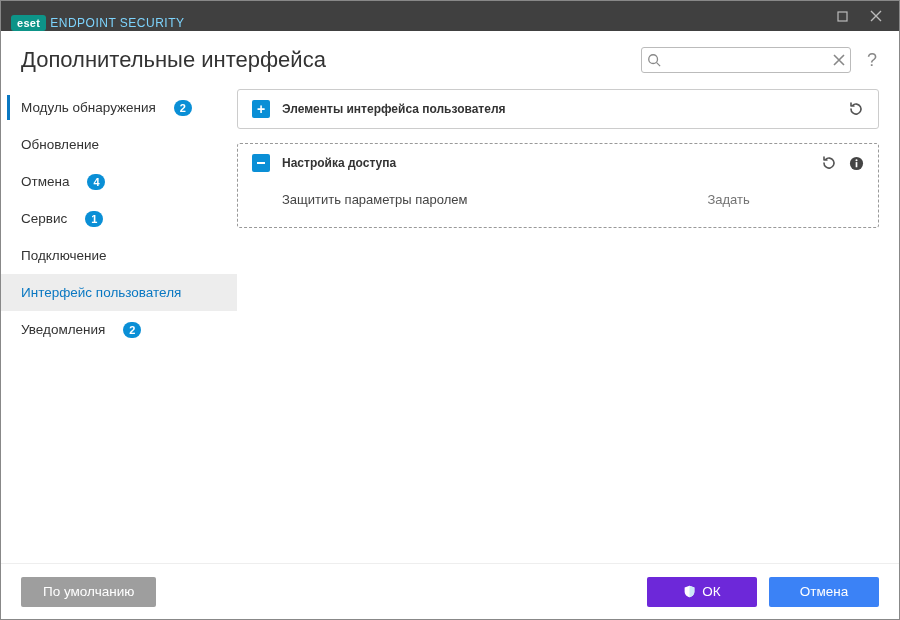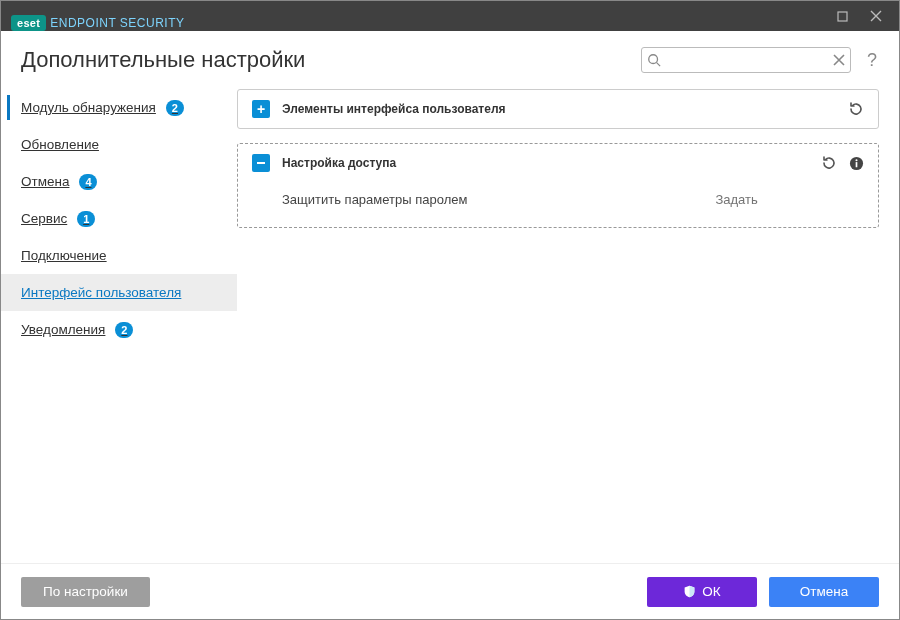--- a/index.html
+++ b/index.html
@@ -16,36 +16,36 @@
   .header { display: flex; align-items: center; padding: 16px 20px 10px 20px; gap: 14px; }
   .header h1 { font-size: 22px; font-weight: 400; color: #333; flex: 1; }
   .search-wrap { position: relative; width: 210px; }
   .search-wrap input { width: 100%; height: 26px; border: 1px solid #bbb; border-radius: 3px; padding: 0 44px 0 26px; font-size: 13px; outline: none; }
   .search-wrap .s-icon { position: absolute; left: 6px; top: 50%; transform: translateY(-50%); color: #888; }
   .search-wrap .clr-icon { position: absolute; right: 6px; top: 50%; transform: translateY(-50%); color: #888; cursor: pointer; }
   .help-icon { font-size: 18px; color: #888; cursor: pointer; padding: 0 2px; }
 
   .body { flex: 1; display: flex; overflow: hidden; }
   .sidebar { width: 236px; padding-top: 6px; }
-  .side-item { height: 37px; display: flex; align-items: center; padding: 0 16px 0 20px; gap: 10px; cursor: pointer; color: #333; position: relative; text-decoration: underline; }
+  .side-item { height: 37px; display: flex; align-items: center; padding: 0 16px 0 20px; gap: 18px; cursor: pointer; color: #333; position: relative; }
   .side-item.active { background: #ededed; color: #0a78c2; }
   .side-item.marked::before { content: ""; position: absolute; left: 6px; top: 6px; bottom: 6px; width: 3px; background: #0a78c2; }
   .side-item .label { font-size: 13.5px; }
   .badge { background: #0a8fd6; color: #fff; min-width: 18px; height: 16px; border-radius: 8px; font-size: 11px; font-weight: bold; display: inline-flex; align-items: center; justify-content: center; padding: 0 5px; }
 
   .main { flex: 1; padding: 6px 20px 0 0; }
   .panel { border: 1px solid #ccc; border-radius: 3px; margin-bottom: 14px; background: #fff; }
   .panel.dashed { border: 1px dashed #999; }
   .panel-head { display: flex; align-items: center; padding: 10px 14px; gap: 12px; cursor: pointer; }
   .sq-icon { width: 18px; height: 18px; background: #0a8fd6; display: flex; align-items: center; justify-content: center; color: #fff; font-weight: bold; font-size: 14px; line-height: 1; border-radius: 2px; flex-shrink: 0; }
   .panel-title { flex: 1; font-size: 12px; font-weight: 600; color: #333; }
   .panel-actions { display: flex; align-items: center; gap: 12px; color: #555; }
   .panel-actions .act { cursor: pointer; display: flex; align-items: center; }
   .panel-body { padding: 4px 14px 14px 44px; }
-  .setting-row { display: flex; align-items: flex-start; padding: 6px 0; gap: 28px; }
+  .setting-row { display: flex; align-items: flex-start; padding: 6px 0; gap: 20px; }
   .setting-row .s-label { flex: 0 0 auto; color: #444; }
   .setting-row .s-action { color: #737373; cursor: pointer; margin-left: 220px; }
 
   .footer { height: 56px; display: flex; align-items: center; padding: 0 20px; gap: 12px; border-top: 1px solid #eee; }
   .footer .spacer { flex: 1; }
   .btn { height: 30px; padding: 0 22px; border: none; border-radius: 2px; font-size: 13.5px; cursor: pointer; display: inline-flex; align-items: center; justify-content: center; gap: 6px; }
   .btn-default { background: #9e9e9e; color: #fff; }
   .btn-primary { background: #6d28d9; color: #fff; min-width: 110px; }
   .btn-secondary { background: #3b82f6; color: #fff; min-width: 110px; }
 
@@ -70,21 +70,21 @@
       </div>
       <div class="win-btn">
         <svg width="12" height="12" viewBox="0 0 12 12">
             <path d="M1 1 L11 11 M11 1 L1 11" stroke="currentColor" stroke-width="1.4"></path>
           </svg>
       </div>
     </div>
   </div>
 
   <div class="header">
-    <h1>Дополнительные настройки</h1>
+    <h1>Дополнительные интерфейса</h1>
     <div class="search-wrap">
       <span class="s-icon">
         <svg width="14" height="14" viewBox="0 0 16 16">
             <circle cx="7" cy="7" r="5" fill="none" stroke="currentColor" stroke-width="1.5"></circle>
             <path d="M11 11 L15 15" stroke="currentColor" stroke-width="1.5"></path>
           </svg>
       </span>
       <input type="text" placeholder="" style="">
       <span class="clr-icon">
         <svg width="12" height="12" viewBox="0 0 12 12">
@@ -168,21 +168,21 @@
             <span class="s-label">Защитить параметры паролем</span>
             <span class="s-action">Задать</span>
           </div>
         </div>
       </div>
 
     </div>
   </div>
 
   <div class="footer">
-    <button class="btn btn-default">По настройки</button>
+    <button class="btn btn-default">По умолчанию</button>
     <div class="spacer"></div>
     <button class="btn btn-primary">
       <span>
         <svg width="13" height="13" viewBox="0 0 16 16">
             <path d="M8 1 L14 3 V8 C14 12 11 14.5 8 15 C5 14.5 2 12 2 8 V3 Z" fill="#fff"></path>
             <path d="M8 1 L14 3 V8 C14 12 11 14.5 8 15 V1 Z" fill="#cce9f7"></path>
           </svg>
       </span>
       <span>ОК</span>
     </button>

